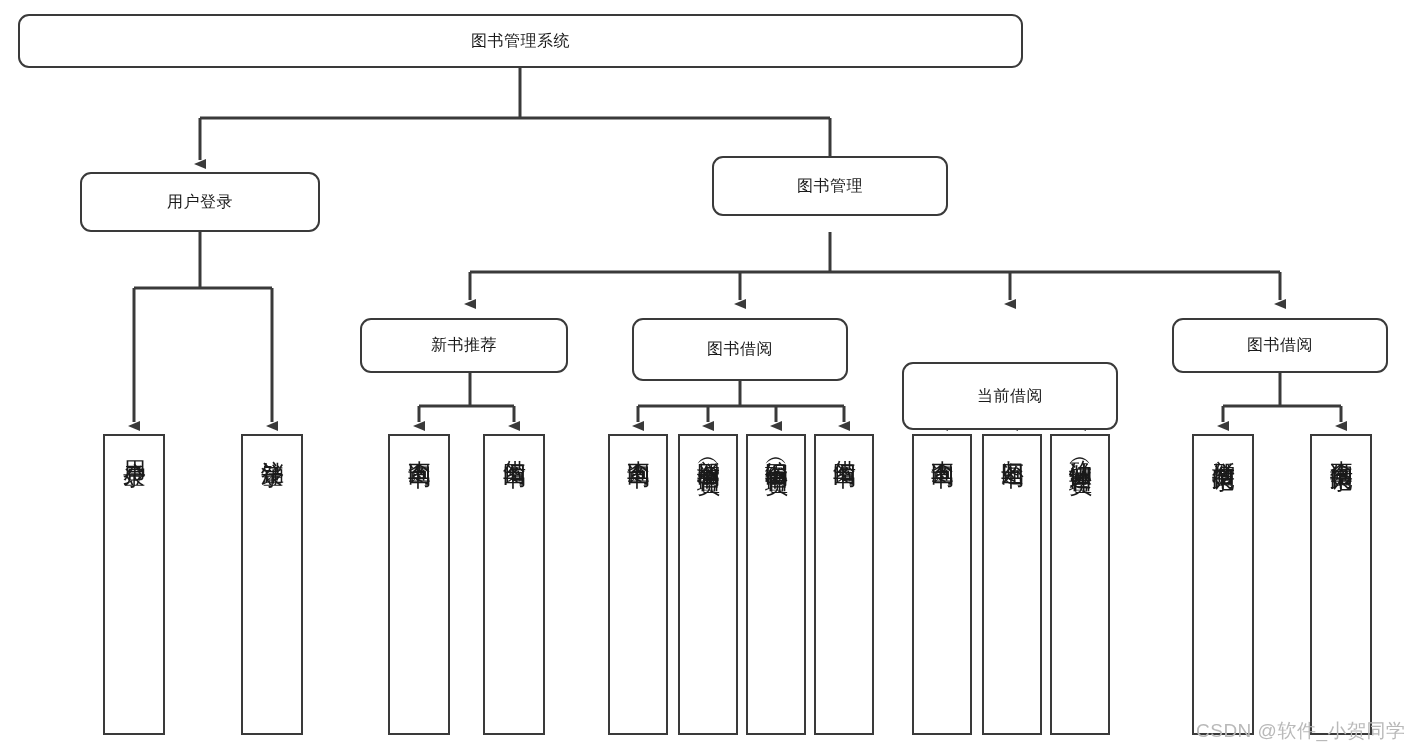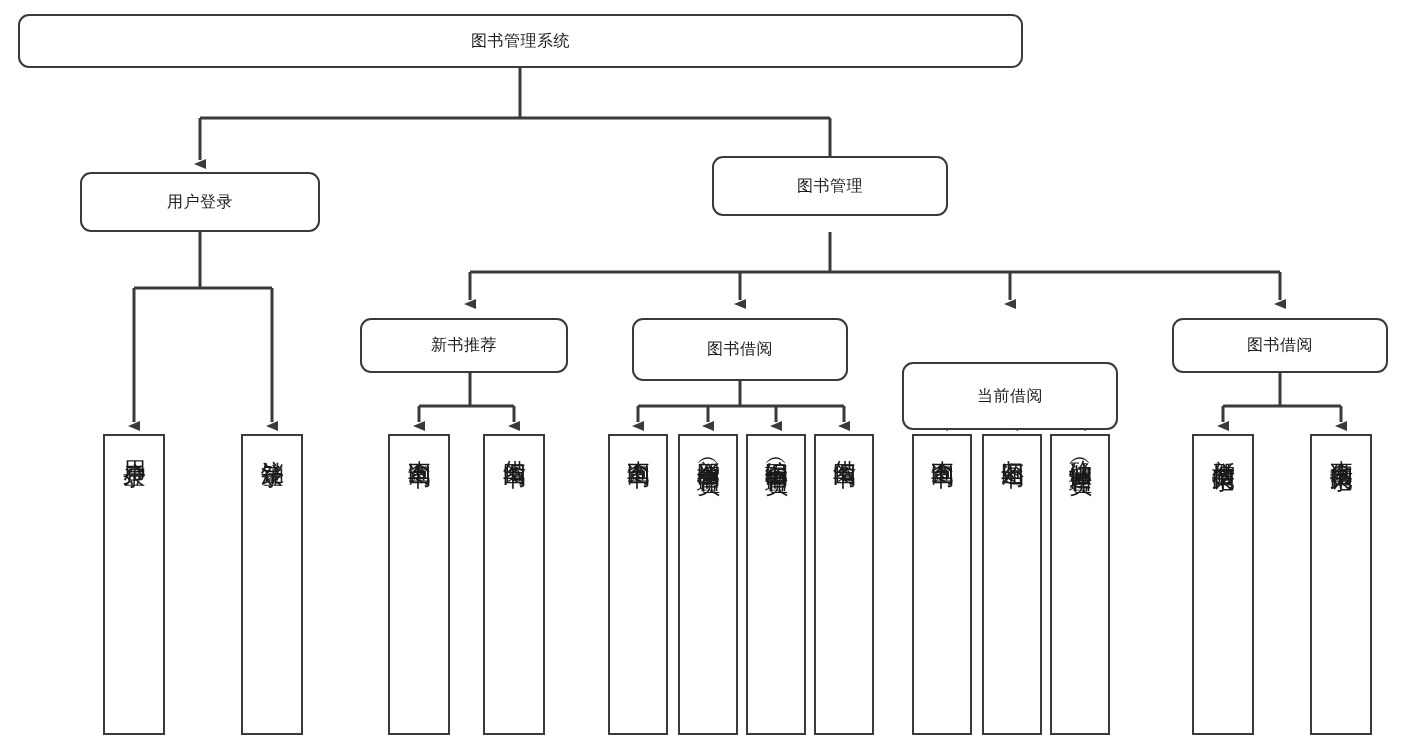--- a/index.html
+++ b/index.html
@@ -179,14 +179,15 @@
         <span class="vert-label">确认归还（管理员）</span>
       </div>
       <div class="node vert" style="left: 1192px; top: 434px; width: 62px; height: 301px;">
         <span class="vert-label">新增借阅记录</span>
       </div>
       <div class="node vert" style="left: 1310px; top: 434px; width: 62px; height: 301px;">
         <span class="vert-label">查询借阅记录</span>
       </div>
     </div>
 
+  <div class="watermark" style="left: 1196px; top: 718px;">CSDN @软件_小贺同学</div>
 
 </div>
 
 </body></html>

